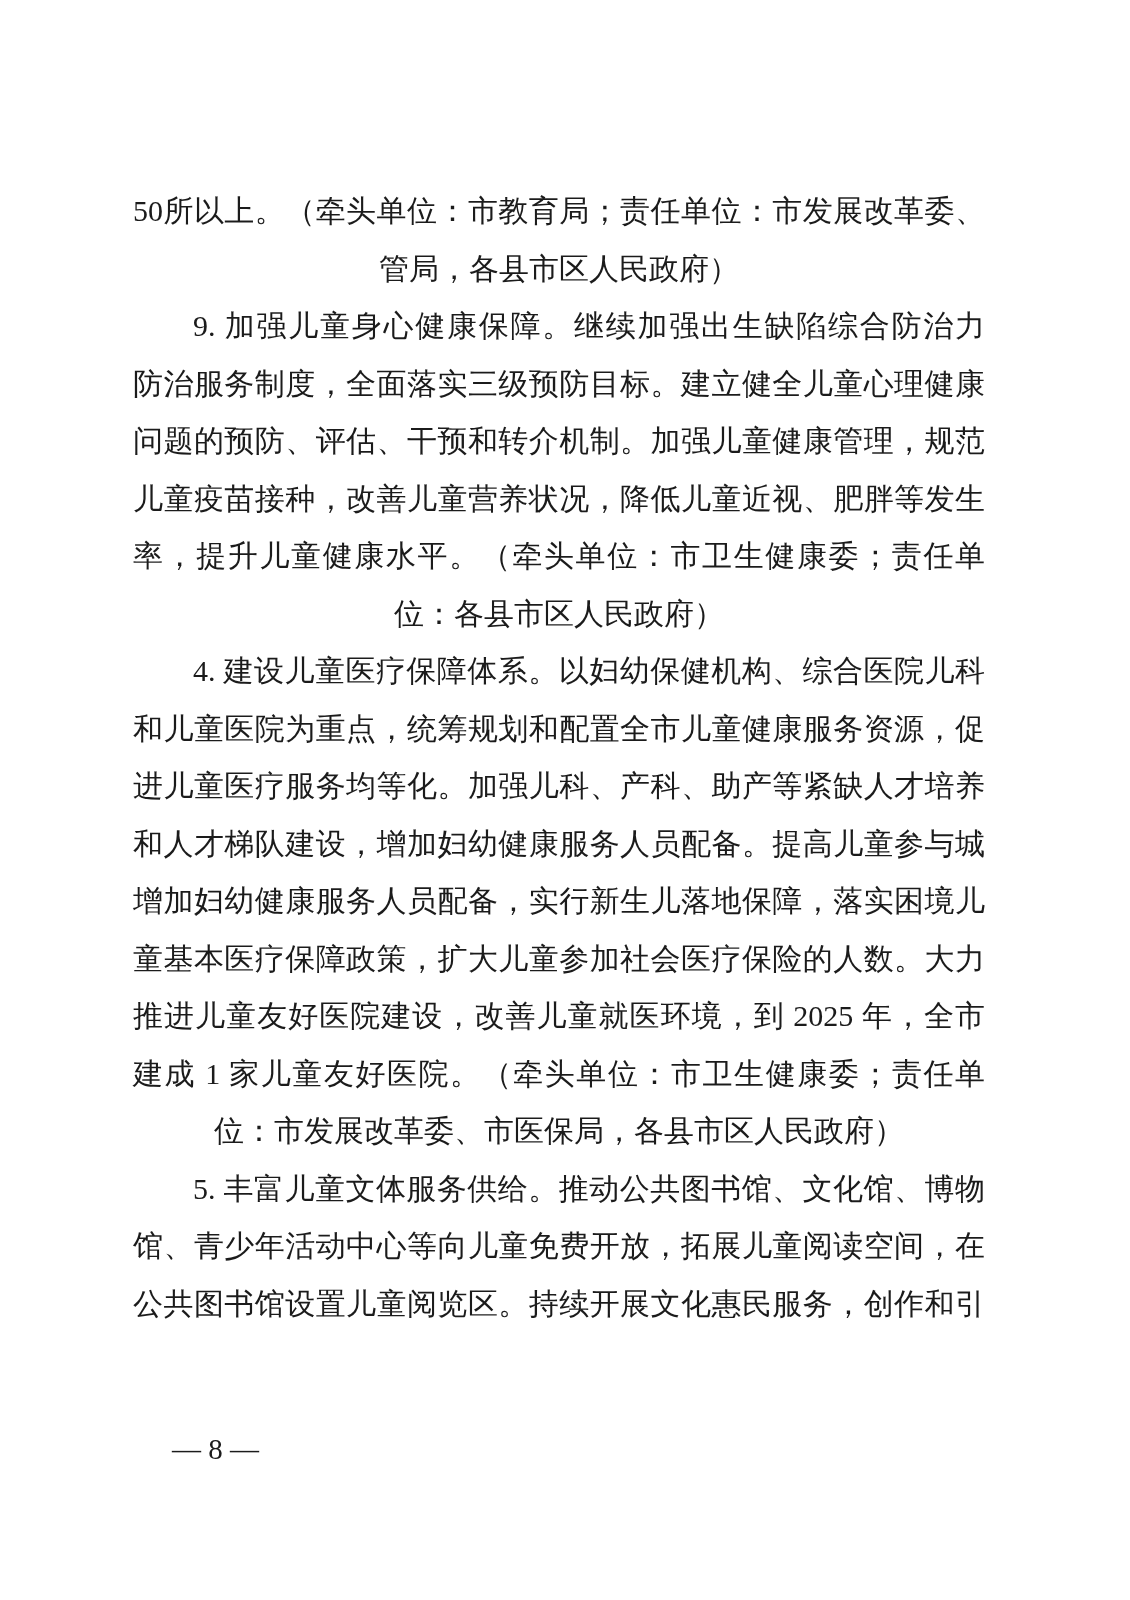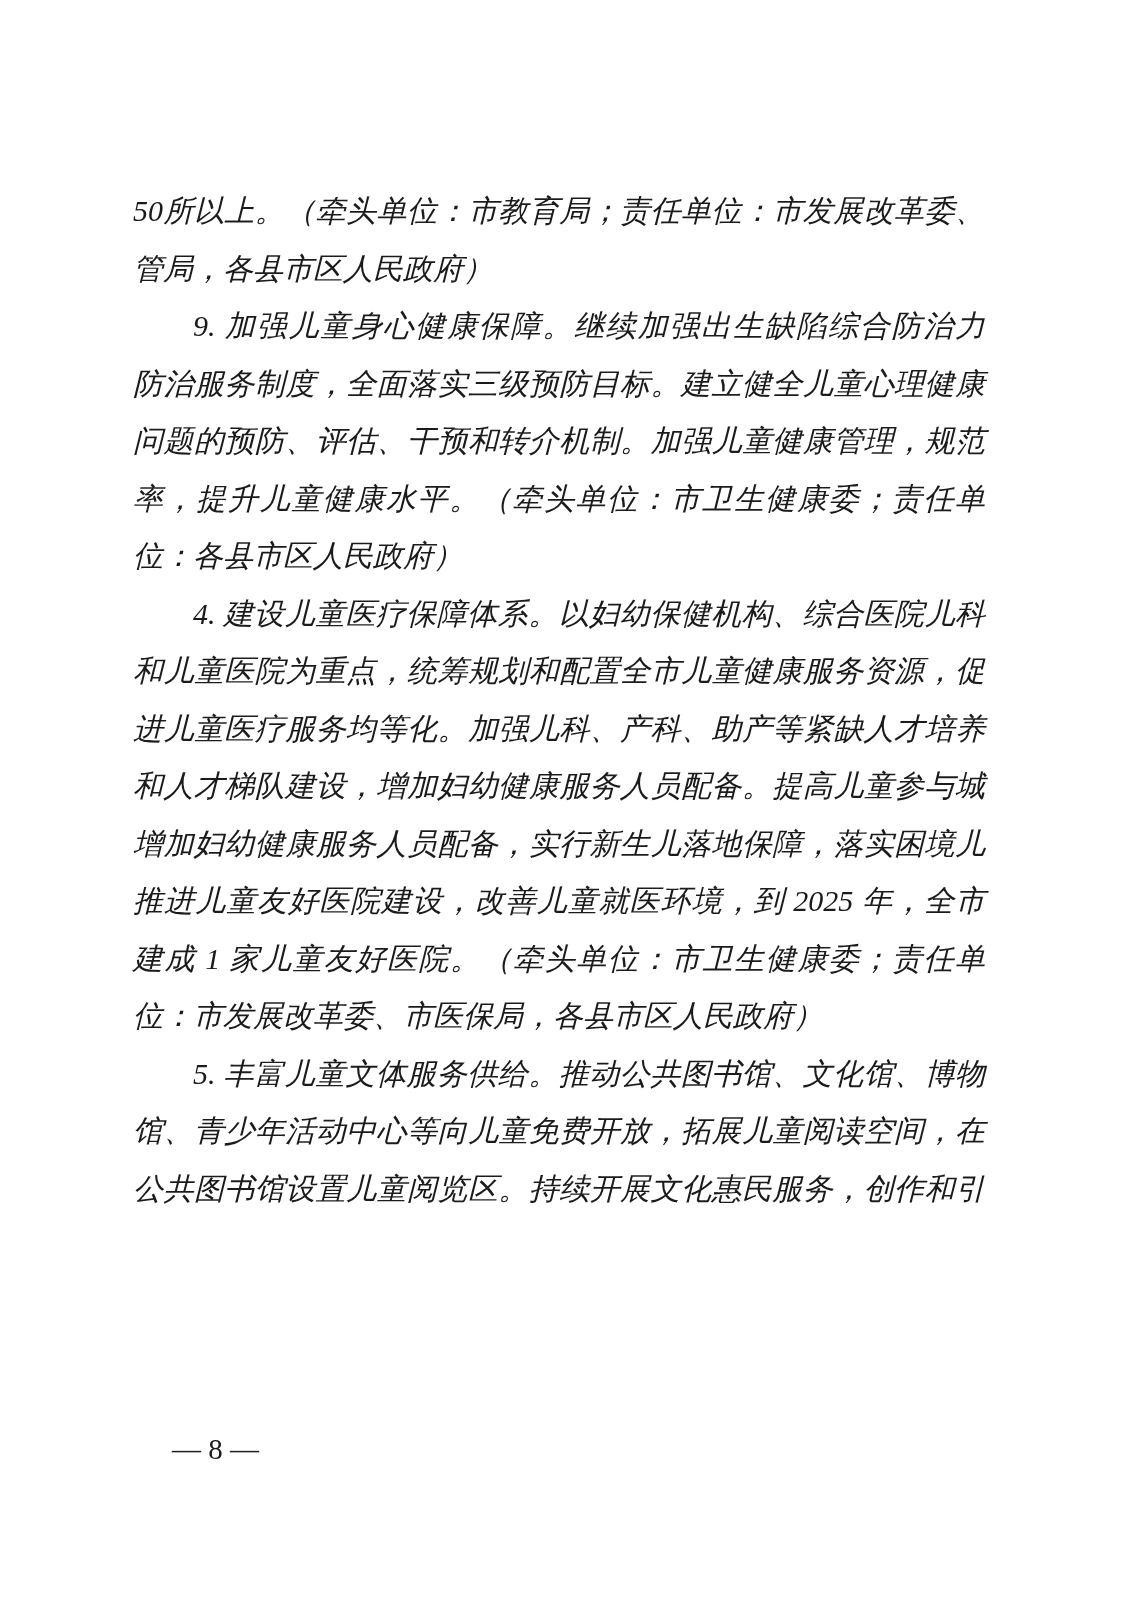--- a/index.html
+++ b/index.html
@@ -13,28 +13,27 @@
     height: 1600px;
     background: #ffffff;
     overflow: hidden;
     font-family: "Liberation Serif", "DejaVu Serif", serif;
   }
   .doc-body {
     position: absolute;
     left: 133px;
     top: 182px;
     width: 852px;
-    font-style: italic;
   }
   .doc-line {
     font-size: 30px;
     line-height: 57.5px;
     height: 57.5px;
     color: #1b1b1b;
-    text-align: left;
+    text-align: center;
     white-space: nowrap;
   }
   .doc-line.justify {
     white-space: normal;
     text-align: justify;
     text-align-last: justify;
     text-justify: inter-character;
   }
   .doc-line.indent {
     text-indent: 60px;
@@ -51,27 +50,29 @@
 </head>
 <body>
 
 <div class="page">
   <div class="doc-body" id="doc-body">
       <div class="doc-line justify">50所以上。（牵头单位：市教育局；责任单位：市发展改革委、</div>
       <div class="doc-line">管局，各县市区人民政府）</div>
       <div class="doc-line justify indent">9. 加强儿童身心健康保障。继续加强出生缺陷综合防治力</div>
       <div class="doc-line justify">防治服务制度，全面落实三级预防目标。建立健全儿童心理健康</div>
       <div class="doc-line justify">问题的预防、评估、干预和转介机制。加强儿童健康管理，规范</div>
+      <div class="doc-line justify">儿童疫苗接种，改善儿童营养状况，降低儿童近视、肥胖等发生</div>
       <div class="doc-line justify">率，提升儿童健康水平。（牵头单位：市卫生健康委；责任单</div>
       <div class="doc-line">位：各县市区人民政府）</div>
       <div class="doc-line justify indent">4. 建设儿童医疗保障体系。以妇幼保健机构、综合医院儿科</div>
       <div class="doc-line justify">和儿童医院为重点，统筹规划和配置全市儿童健康服务资源，促</div>
       <div class="doc-line justify">进儿童医疗服务均等化。加强儿科、产科、助产等紧缺人才培养</div>
       <div class="doc-line justify">和人才梯队建设，增加妇幼健康服务人员配备。提高儿童参与城</div>
       <div class="doc-line justify">增加妇幼健康服务人员配备，实行新生儿落地保障，落实困境儿</div>
+      <div class="doc-line justify">童基本医疗保障政策，扩大儿童参加社会医疗保险的人数。大力</div>
       <div class="doc-line justify">推进儿童友好医院建设，改善儿童就医环境，到 2025 年，全市</div>
       <div class="doc-line justify">建成 1 家儿童友好医院。（牵头单位：市卫生健康委；责任单</div>
       <div class="doc-line">位：市发展改革委、市医保局，各县市区人民政府）</div>
       <div class="doc-line justify indent">5. 丰富儿童文体服务供给。推动公共图书馆、文化馆、博物</div>
       <div class="doc-line justify">馆、青少年活动中心等向儿童免费开放，拓展儿童阅读空间，在</div>
       <div class="doc-line justify">公共图书馆设置儿童阅览区。持续开展文化惠民服务，创作和引</div>
     </div>
   <div class="page-footer">— 8 —</div>
 </div>
 

